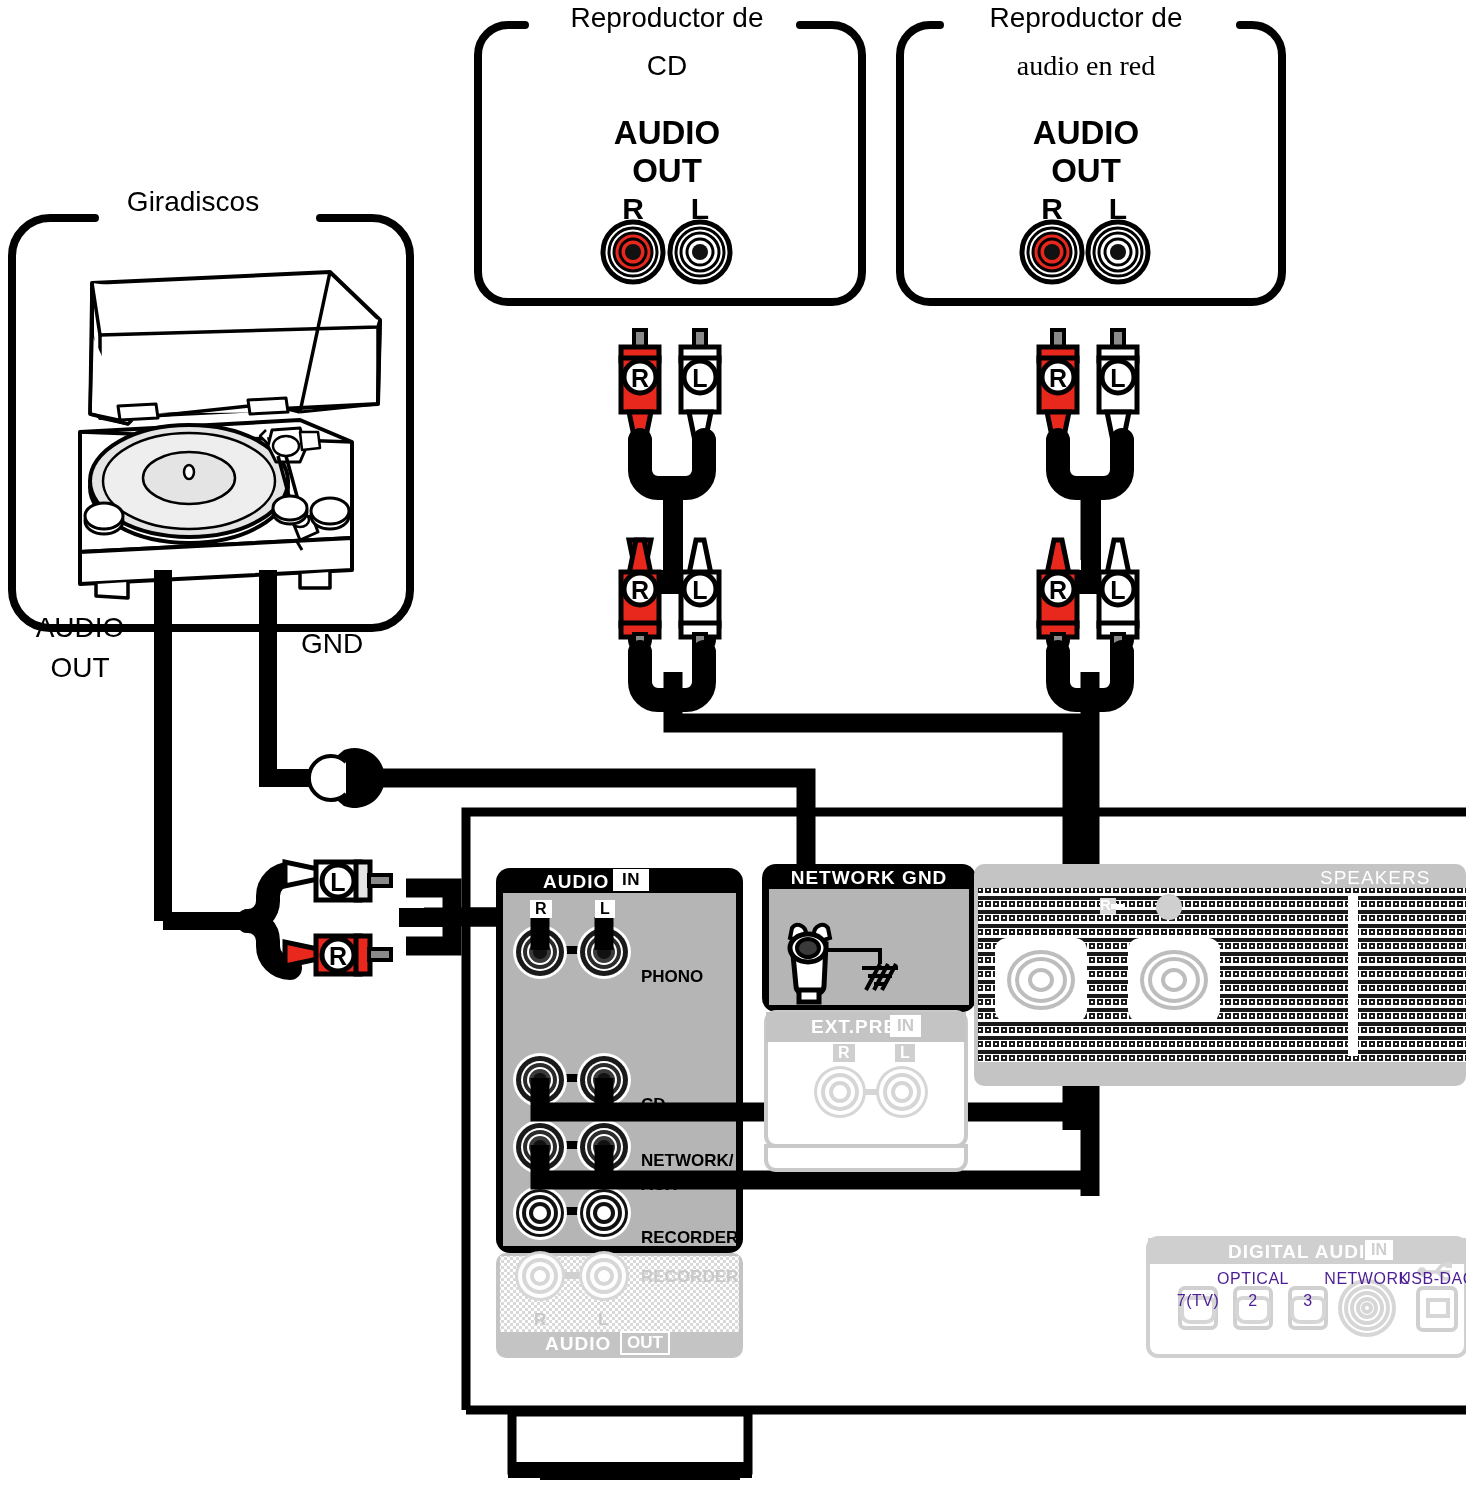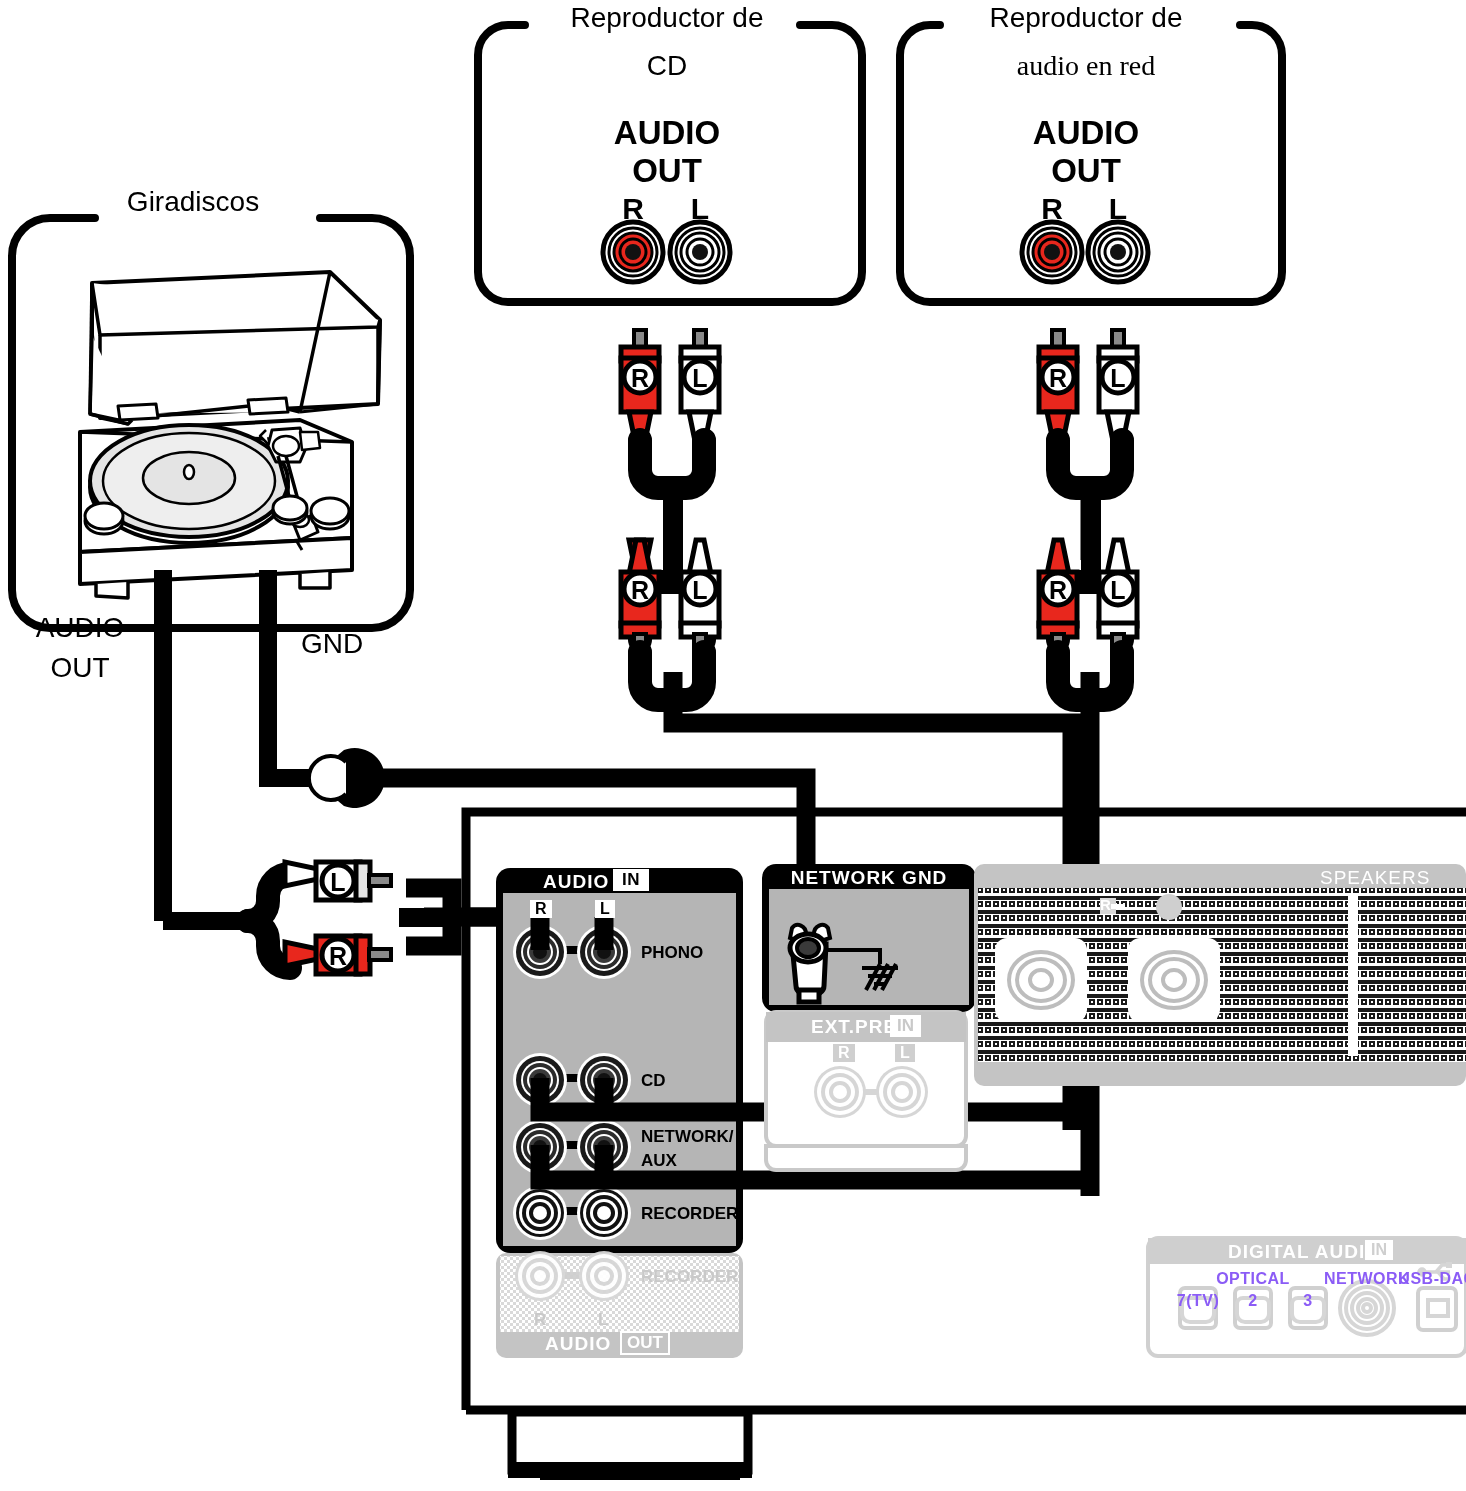--- a/index.html
+++ b/index.html
@@ -4,25 +4,25 @@
 <style>
   html,body{margin:0;padding:0;background:#ffffff;}
   body{font-family:"Liberation Sans", sans-serif;}
   #stage{position:relative;width:1466px;height:1491px;background:#fff;overflow:hidden;}
   #stage svg{position:absolute;left:0;top:0;}
   .lbl{position:absolute;color:#000;white-space:pre;}
   .mid{font-size:33px;font-weight:bold;}
   .sml{font-size:30px;font-weight:bold;}
   .tt{font-size:28px;}
   .panelttl{font-size:19px;font-weight:bold;color:#fff;letter-spacing:1px;}
-  .jacklbl{font-size:17px;font-weight:bold;color:#000;}
+  .jacklbl{font-size:17px;font-weight:bold;color:#000;margin-top:24px;}
   .ghostttl{font-size:19px;font-weight:bold;color:#ffffff;letter-spacing:1px;}
   .ghostlbl{font-size:17px;font-weight:bold;color:#c9c9c9;}
   .spk{font-size:19px;font-weight:normal;color:#ffffff;letter-spacing:1px;}
-  .dig{font-size:16px;font-weight:bold;color:#8b5cf6;letter-spacing:.5px;}
+  .dig{font-size:16px;font-weight:normal;color:#4c1d95;letter-spacing:.5px;}
   .digttl{font-size:19px;font-weight:bold;color:#ffffff;letter-spacing:1px;}
   .ctr{transform:translateX(-50%);}
 </style>
 </head>
 <body>
 
 <div id="stage">
 
 <svg width="1466" height="1491" viewBox="0 0 1466 1491" xmlns="http://www.w3.org/2000/svg">
   <defs>

